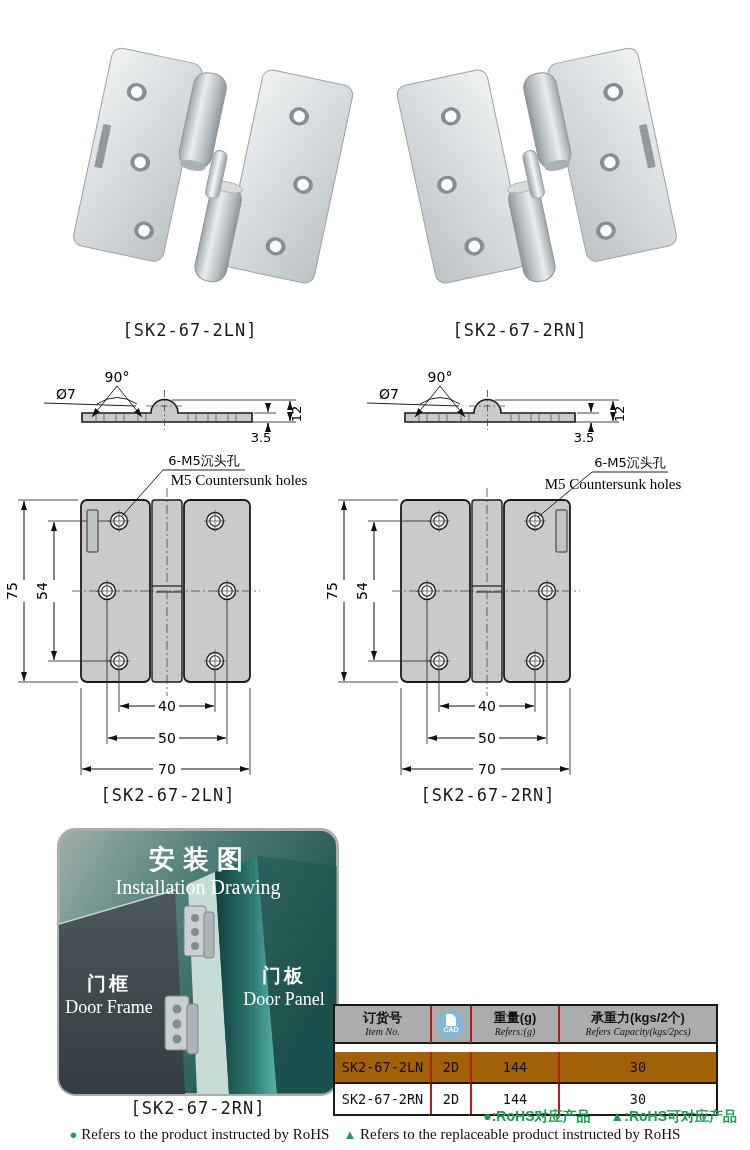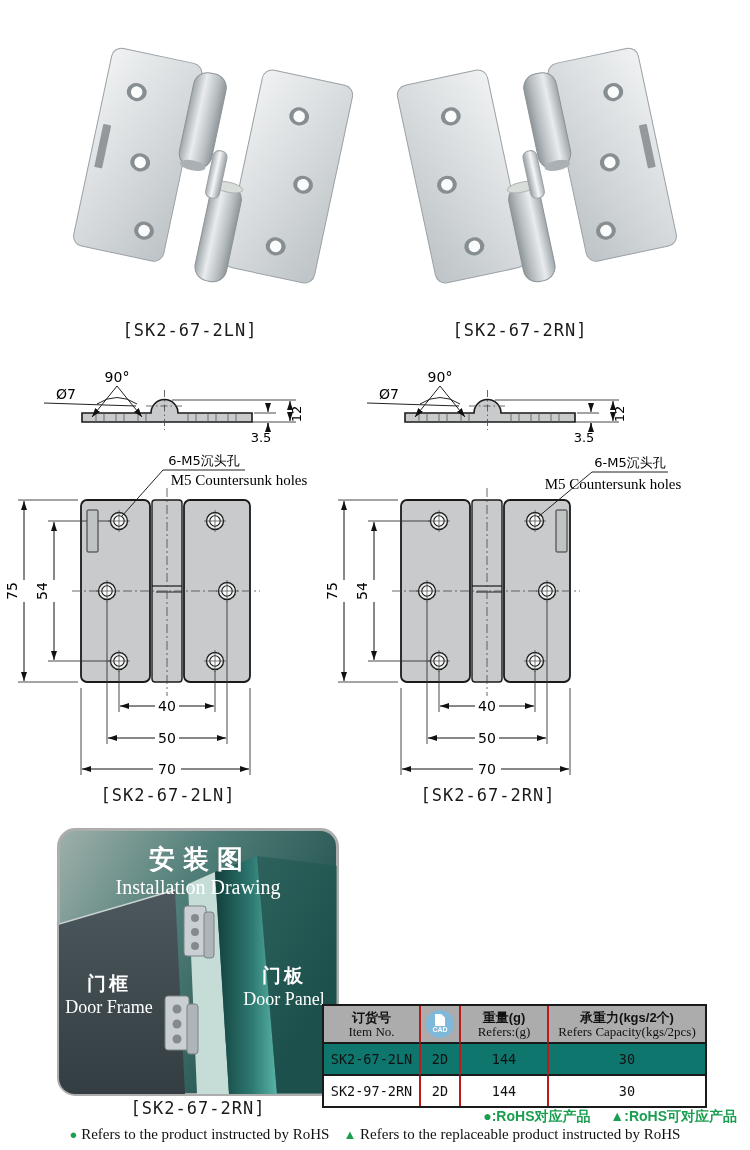--- a/index.html
+++ b/index.html
@@ -2,30 +2,30 @@
 <html><head>
 <meta charset="utf-8">
 <style>
   html,body{margin:0;padding:0;background:#fff;}
   #page{position:relative;width:750px;height:1150px;background:#fff;overflow:hidden;
         font-family:"Liberation Sans",sans-serif;color:#111;}
   .abs{position:absolute;}
   .label{font-family:"DejaVu Sans Mono",monospace;font-size:17px;letter-spacing:1px;
          color:#1a1a1a;text-align:center;}
   
-  #spec-table{position:absolute;left:322px;top:1004px;border:2px solid #1a1a1a;
+  #spec-table{position:absolute;left:333px;top:1004px;border:2px solid #1a1a1a;
               display:grid;grid-template-columns:95px 40px 88px 158px;background:#fff;}
   #spec-table .cell{display:flex;flex-direction:column;align-items:center;justify-content:center;
                     text-align:center;}
   #spec-table .hcell{background:#ACACAC;height:36px;border-bottom:2px solid #1a1a1a;}
   #spec-table .dcell{height:30px;}
-  #spec-table .r1{background:#0f766e;border-bottom:2px solid #1a1a1a;}
+  #spec-table .r1{background:#a16207;border-bottom:2px solid #1a1a1a;margin-top:8px;}
   #spec-table .bl{border-left:2px solid #b91c1c;}
   .hcn{font-size:13px;font-weight:bold;line-height:15px;}
-  .hen{font-size:13px;font-family:"Liberation Serif",serif;line-height:13px;}
+  .hen{font-size:10px;font-family:"Liberation Serif",serif;line-height:13px;font-style:italic;}
   .mono{font-family:"DejaVu Sans Mono",monospace;font-size:13.5px;}
   .cadicon{width:28px;height:28px;border-radius:50%;background:#7FB8D8;position:relative;
            display:flex;flex-direction:column;align-items:center;}
   .cadicon .doc{width:10px;height:12px;background:#fff;margin-top:4px;
                 clip-path:polygon(0 0,62% 0,100% 30%,100% 100%,0 100%);}
   .cadicon .cadtxt{font-size:7px;font-weight:bold;color:#fff;line-height:8px;}
   
   #legend{position:absolute;left:390px;top:1108px;width:347px;text-align:right;
           color:#1A9E50;font-weight:bold;font-size:14px;}
   #legend span{margin-left:16px;white-space:nowrap;}
@@ -343,21 +343,21 @@
     <div class="cell hcell bl">
       <span class="hcn">承重力(kgs/2个)</span>
       <span class="hen">Refers Capacity(kgs/2pcs)</span>
     </div>
 
     <div class="cell dcell r1 mono">SK2-67-2LN</div>
     <div class="cell dcell r1 bl mono">2D</div>
     <div class="cell dcell r1 bl mono">144</div>
     <div class="cell dcell r1 bl mono">30</div>
 
-    <div class="cell dcell mono">SK2-97-2RN</div>
+    <div class="cell dcell mono">SK2-67-2RN</div>
     <div class="cell dcell bl mono">2D</div>
     <div class="cell dcell bl mono">144</div>
     <div class="cell dcell bl mono">30</div>
   </div>
 
   <div id="footer">
     <span class="sym">●</span><span> Refers to the product instructed by RoHS</span><span class="gap"></span><span class="sym">▲</span><span> Refers to the replaceable product instructed by RoHS</span>
   </div>
 
   <div id="legend">

